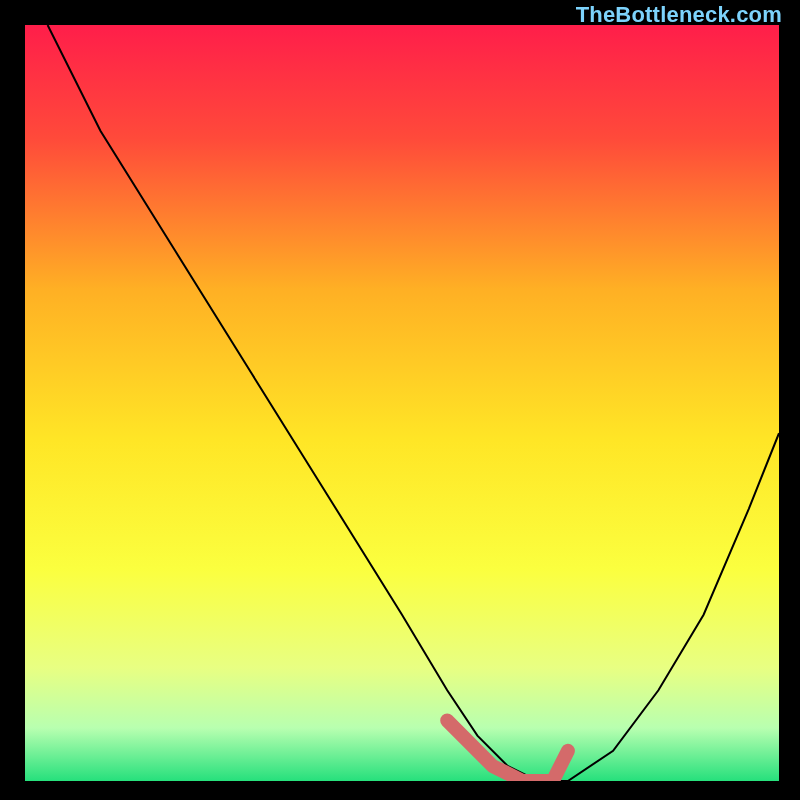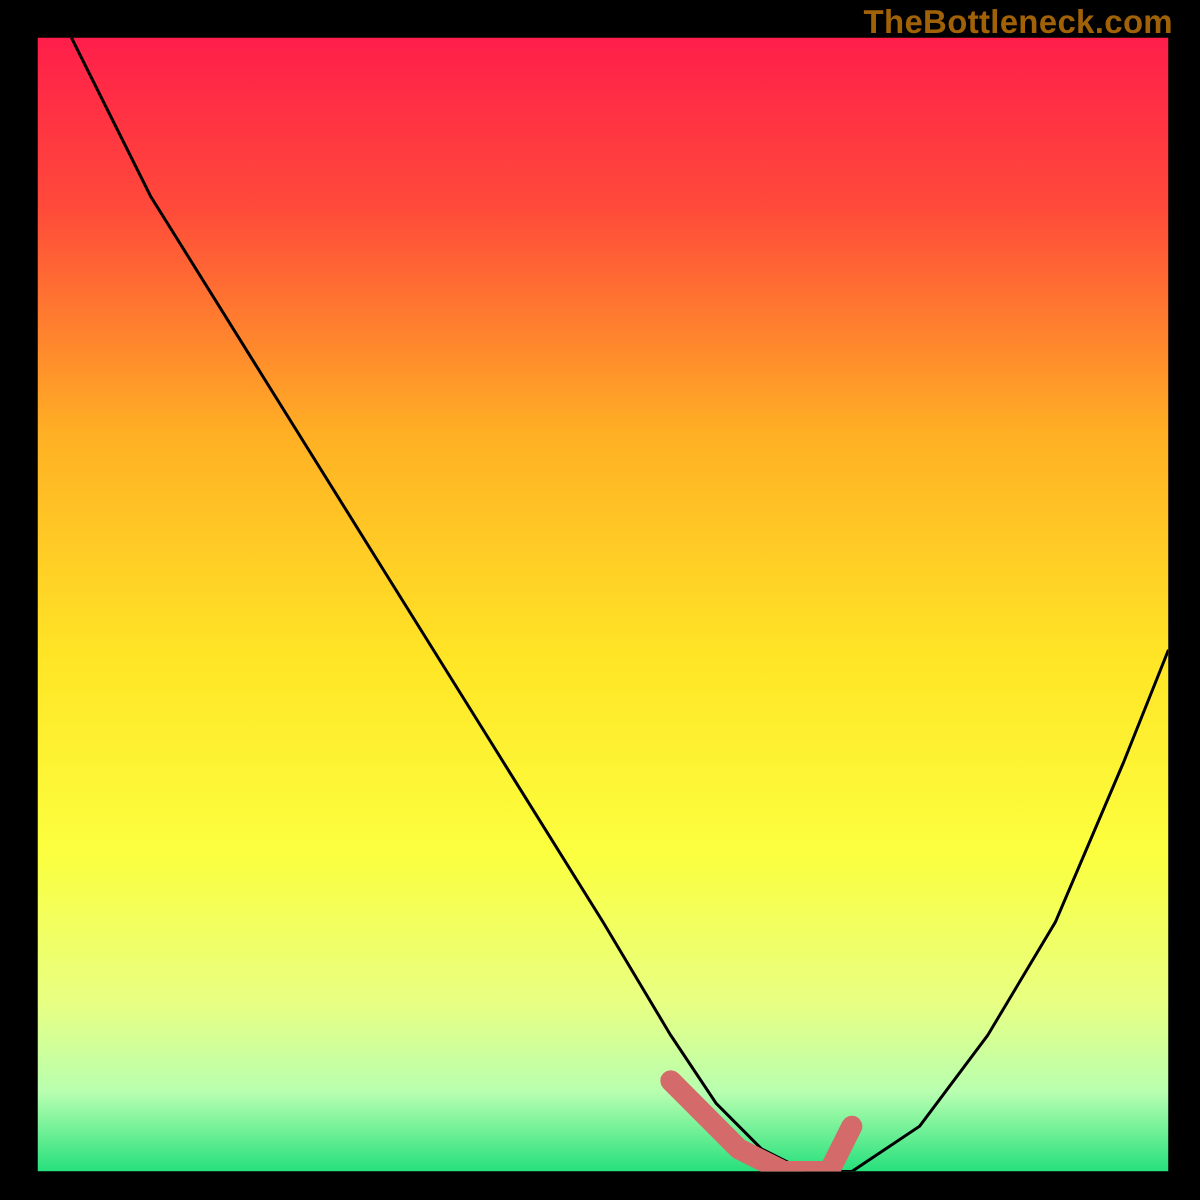--- a/index.html
+++ b/index.html
@@ -19,21 +19,21 @@
     width: 754px;
     height: 756px;
   }
   .watermark {
     position: absolute;
     top: 2px;
     right: 18px;
     font-family: Arial, Helvetica, sans-serif;
     font-size: 22px;
     font-weight: bold;
-    color: #a16207;
+    color: #7dd3fc;
     letter-spacing: 0.2px;
   }
   svg { display: block; }
 </style>
 </head>
 <body>
 
 <div class="watermark">TheBottleneck.com</div>
 
 <div class="plot-wrap">

